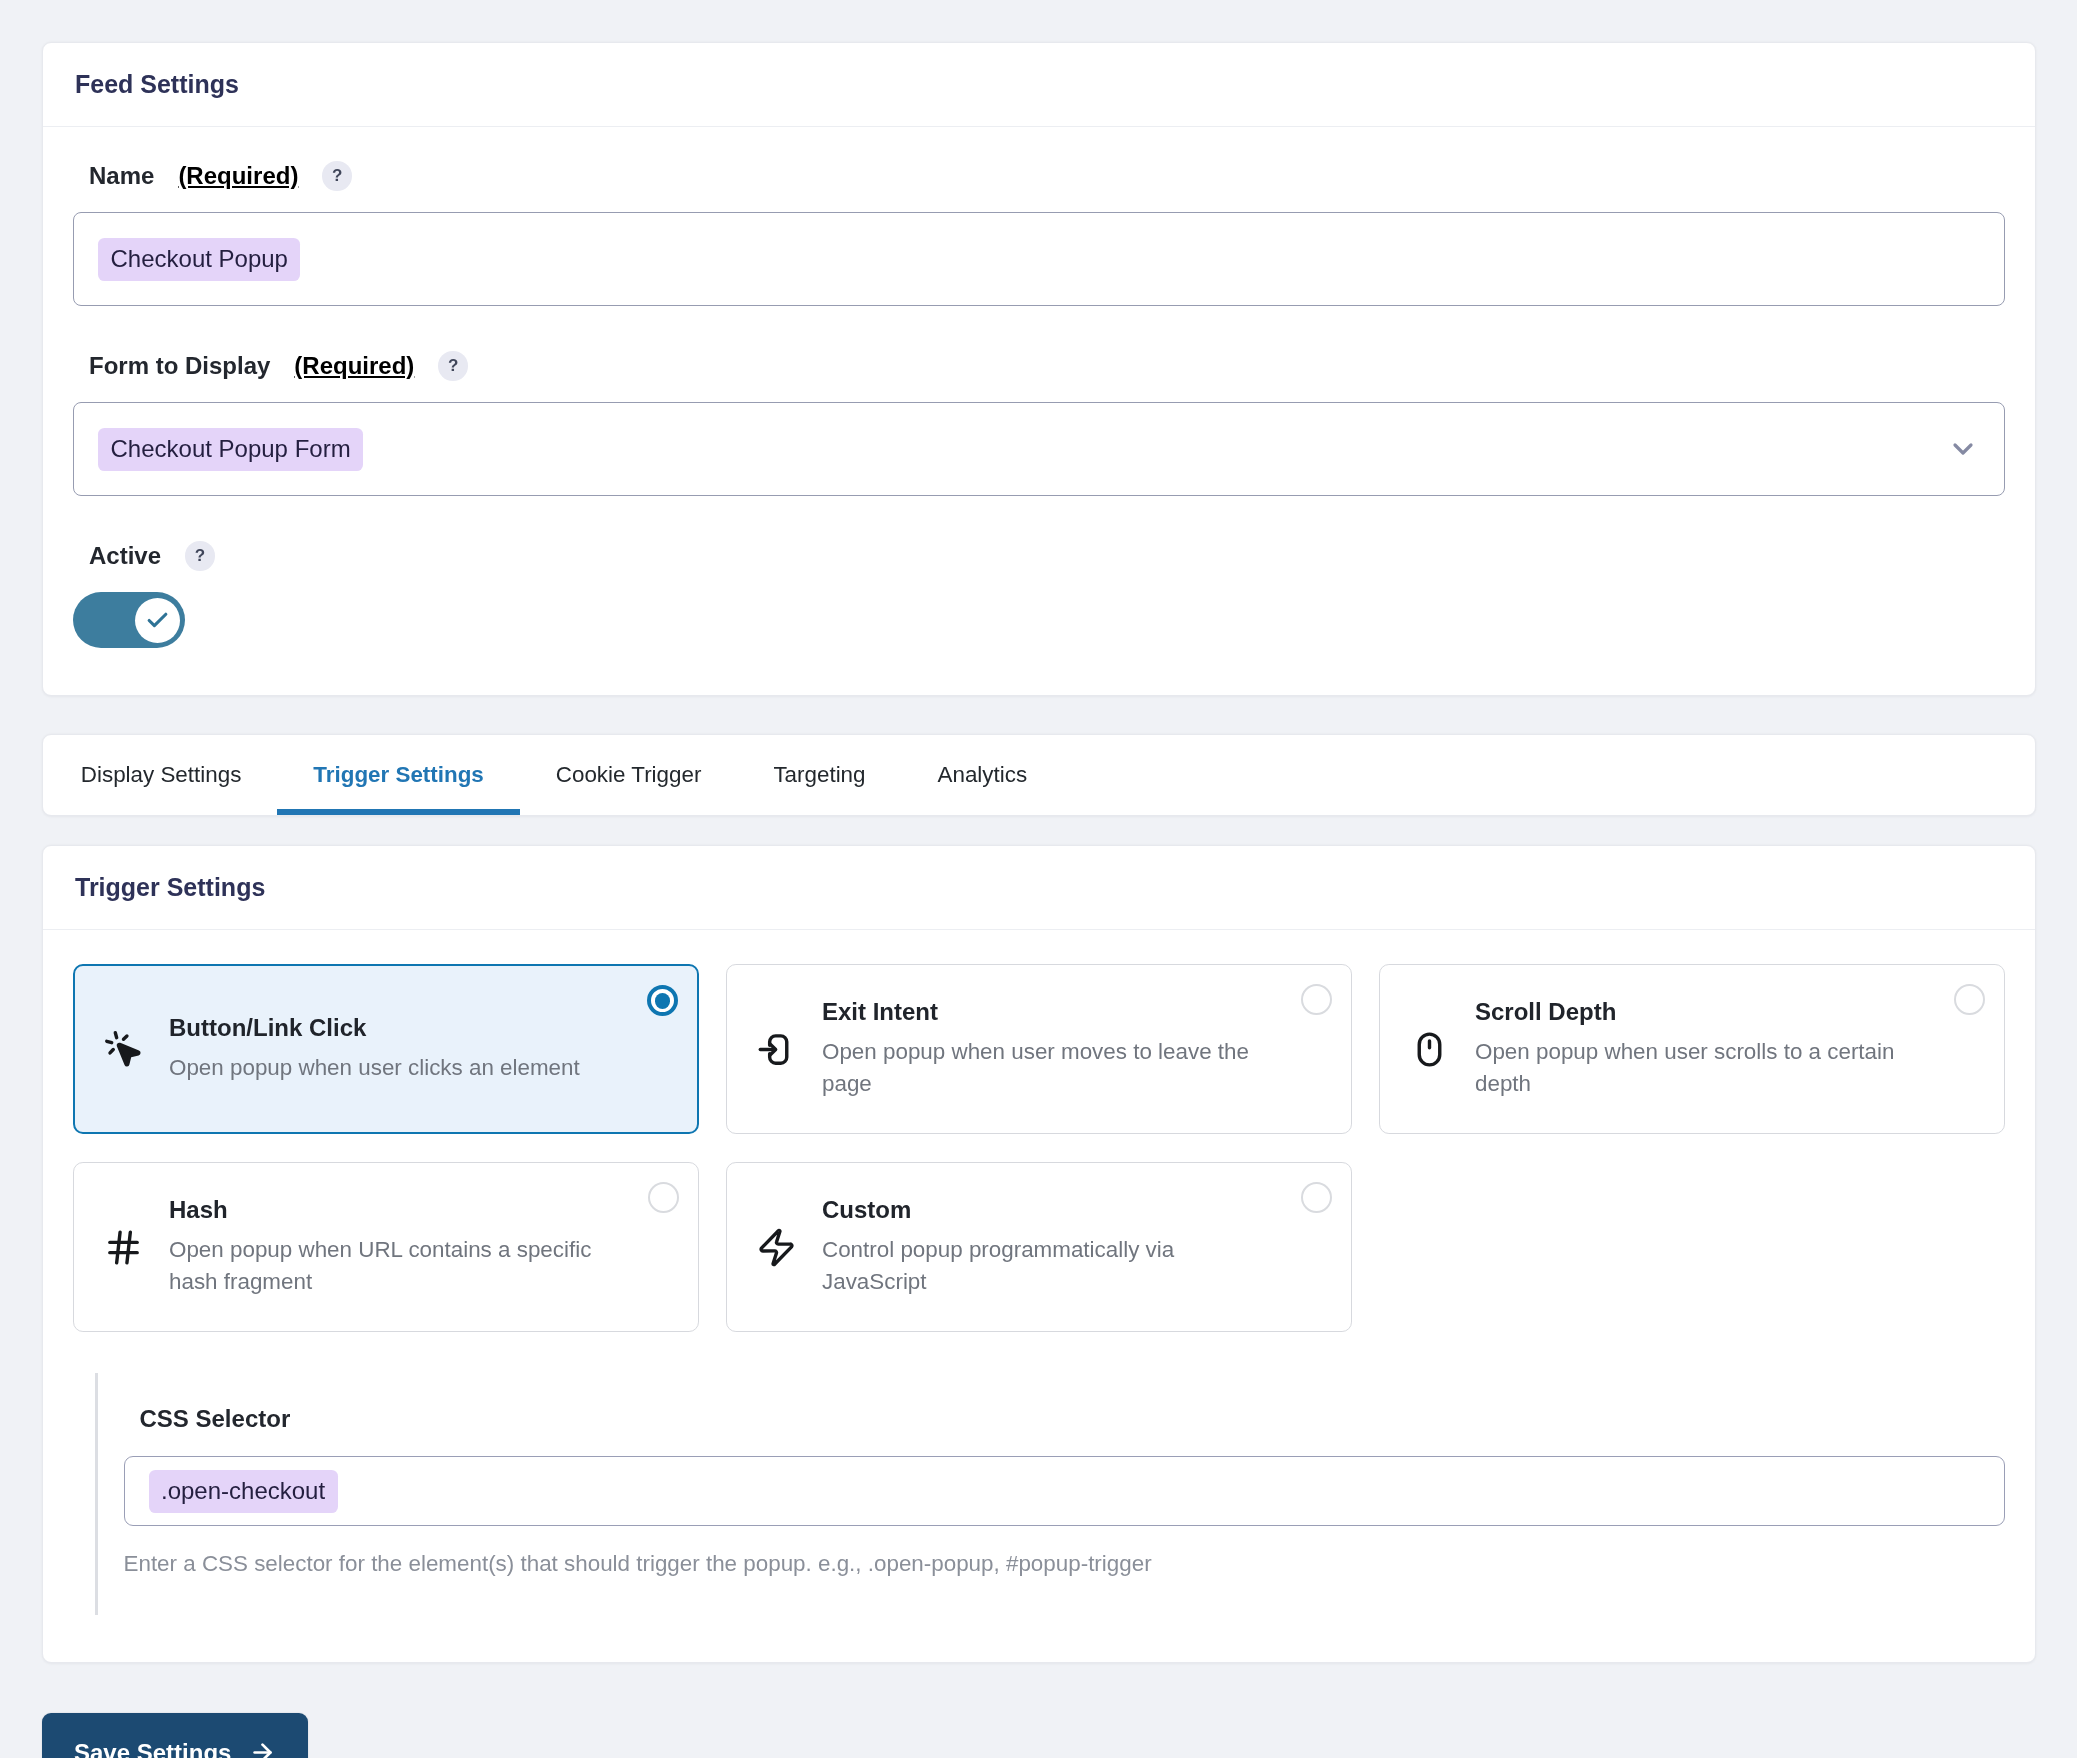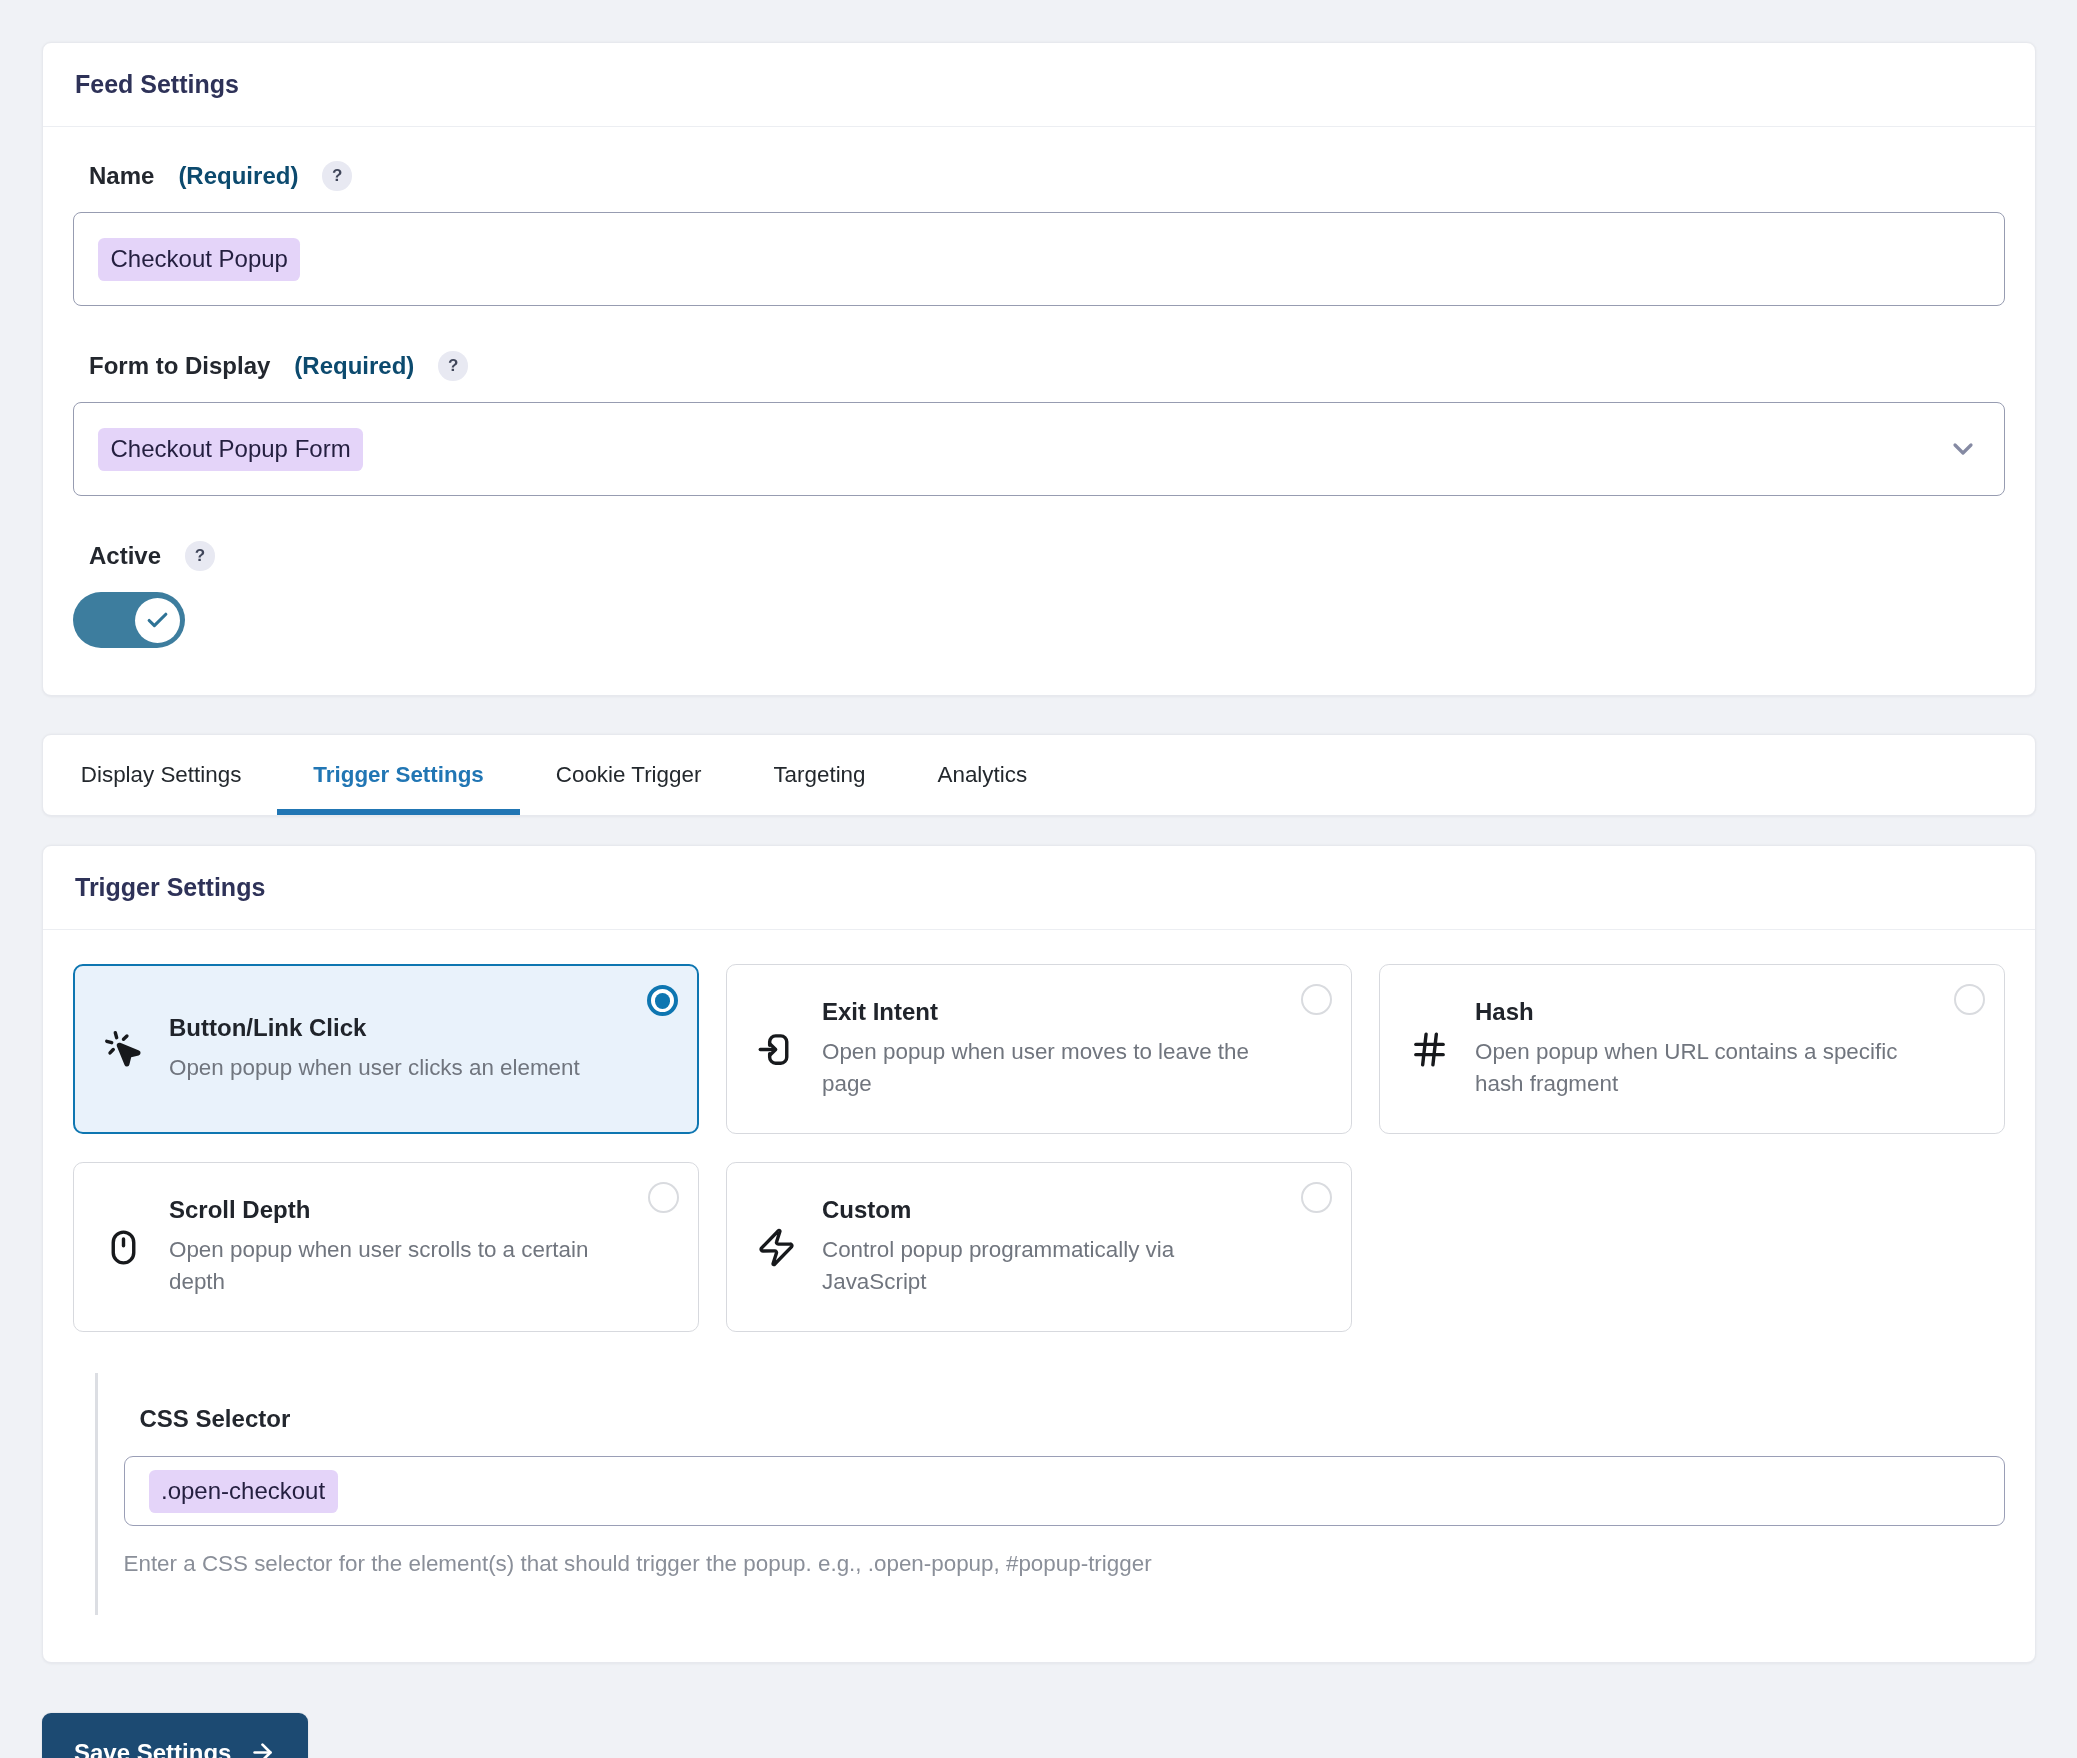--- a/index.html
+++ b/index.html
@@ -35,21 +35,21 @@
   .field-label {
     display: flex;
     align-items: center;
     gap: 24px;
     font-size: 24px;
     font-weight: 600;
     color: #23272e;
     margin-bottom: 21.5px;
     margin-left: 16px;
   }
-  .required { color: #0c4a6e; font-weight: 600; }
+  .required { color: #000000; font-weight: 600; text-decoration: underline; }
   .help-badge {
     width: 29.6px; height: 29.6px;
     border-radius: 50%;
     background: #e8e9f2;
     color: #40465a;
     font-size: 17px;
     font-weight: 700;
     display: inline-flex;
     align-items: center;
     justify-content: center;
@@ -330,43 +330,43 @@
           <span class="option-text">
             <div class="option-title">Exit Intent</div>
             <div class="option-desc">Open popup when user moves to leave the page</div>
           </span>
         </div>
 
         <div class="option-card">
           <span class="option-radio"></span>
           <span class="option-icon">
             <svg width="41" height="41" viewBox="0 0 24 24" fill="none" stroke="currentColor" stroke-width="2" stroke-linecap="round" stroke-linejoin="round">
+                <rect x="6" y="3" width="12" height="18" rx="6"></rect>
+                <path d="M12 7v4"></path>
+              </svg>
+          </span>
+          <span class="option-text">
+            <div class="option-title">Scroll Depth</div>
+            <div class="option-desc">Open popup when user scrolls to a certain depth</div>
+          </span>
+        </div>
+
+        <div class="option-card">
+          <span class="option-radio"></span>
+          <span class="option-icon">
+            <svg width="41" height="41" viewBox="0 0 24 24" fill="none" stroke="currentColor" stroke-width="2" stroke-linecap="round" stroke-linejoin="round">
                 <line x1="4" x2="20" y1="9" y2="9"></line>
                 <line x1="4" x2="20" y1="15" y2="15"></line>
                 <line x1="10" x2="8" y1="3" y2="21"></line>
                 <line x1="16" x2="14" y1="3" y2="21"></line>
               </svg>
           </span>
           <span class="option-text">
             <div class="option-title">Hash</div>
             <div class="option-desc">Open popup when URL contains a specific hash fragment</div>
-          </span>
-        </div>
-
-        <div class="option-card">
-          <span class="option-radio"></span>
-          <span class="option-icon">
-            <svg width="41" height="41" viewBox="0 0 24 24" fill="none" stroke="currentColor" stroke-width="2" stroke-linecap="round" stroke-linejoin="round">
-                <rect x="6" y="3" width="12" height="18" rx="6"></rect>
-                <path d="M12 7v4"></path>
-              </svg>
-          </span>
-          <span class="option-text">
-            <div class="option-title">Scroll Depth</div>
-            <div class="option-desc">Open popup when user scrolls to a certain depth</div>
           </span>
         </div>
 
         <div class="option-card">
           <span class="option-radio"></span>
           <span class="option-icon">
             <svg width="41" height="41" viewBox="0 0 24 24" fill="none" stroke="currentColor" stroke-width="2" stroke-linecap="round" stroke-linejoin="round">
                 <path d="M4 14a1 1 0 0 1-.78-1.63l9.9-10.2a.5.5 0 0 1 .86.46l-1.92 6.02A1 1 0 0 0 13 10h7a1 1 0 0 1 .78 1.63l-9.9 10.2a.5.5 0 0 1-.86-.46l1.92-6.02A1 1 0 0 0 11 14z"></path>
               </svg>
           </span>

